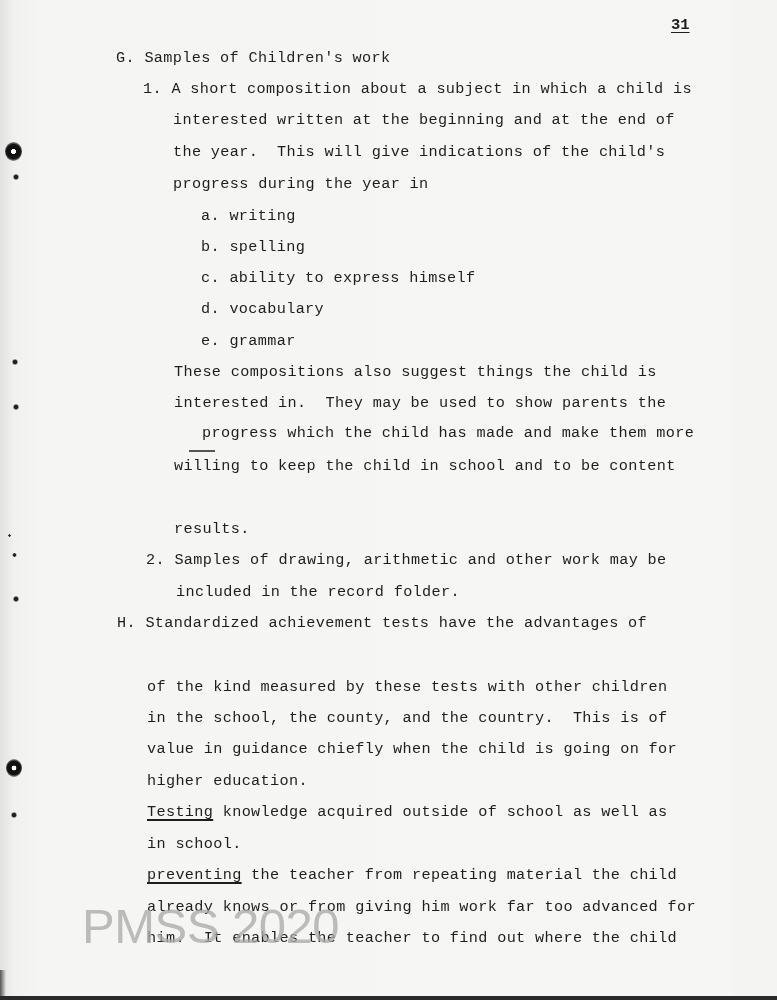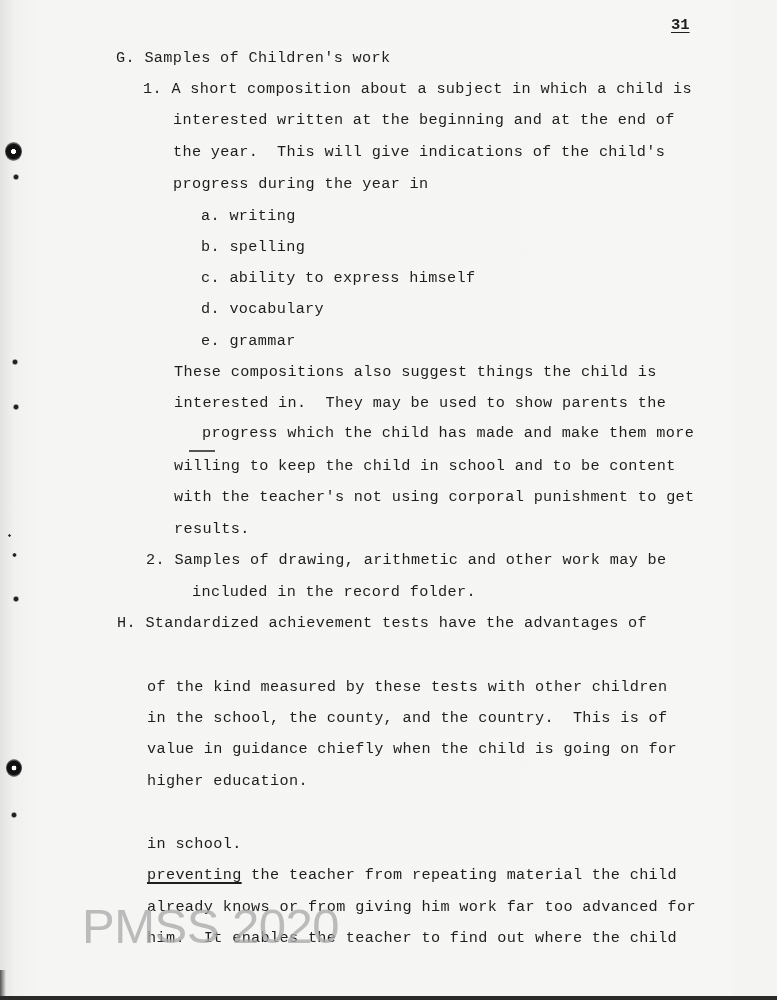--- a/index.html
+++ b/index.html
@@ -105,32 +105,32 @@
   <div class="line" style="left:201px; top:238px;">b. spelling</div>
   <div class="line" style="left:201px; top:269px;">c. ability to express himself</div>
   <div class="line" style="left:201px; top:300px;">d. vocabulary</div>
   <div class="line" style="left:201px; top:332px;">e. grammar</div>
 
   <div class="line" style="left:174px; top:363px;">These compositions also suggest things the child is</div>
   <div class="line" style="left:174px; top:394px;">interested in.  They may be used to show parents the</div>
   <div class="line" style="left:174px; top:424px;margin-left:28px;">progress which the child has made and make them more</div>
   <div class="stray-mark"></div>
   <div class="line" style="left:174px; top:457px;">willing to keep the child in school and to be content</div>
-  <div class="line" style="left:174px; top:488px;">with the teacher's not using corporal punishment to get</div>
   <div class="line" style="left:174px; top:520px;">results.</div>
 
   <div class="line" style="left:146px; top:551px;">2. Samples of drawing, arithmetic and other work may be</div>
-  <div class="line" style="left:176px; top:583px;margin-left:16px;">included in the record folder.</div>
+  <div class="line" style="left:176px; top:583px;">included in the record folder.</div>
 
   <div class="line" style="left:117px; top:614px;">H. Standardized achievement tests have the advantages of</div>
   <div class="line" style="left:147px; top:678px;">of the kind measured by these tests with other children</div>
   <div class="line" style="left:147px; top:740px;">value in guidance chiefly when the child is going on for</div>
   <div class="line" style="left:147px; top:709px;">in the school, the county, and the country.  This is of</div>
   <div class="line" style="left:147px; top:772px;">higher education.</div>
 
+  <div class="line" style="left:147px; top:803px;"><span class="u">Testing</span><span> knowledge acquired outside of school as well as</span></div>
   <div class="line" style="left:147px; top:835px;">in school.</div>
 
   <div class="line" style="left:147px; top:866px;"><span class="u">preventing</span><span> the teacher from repeating material the child</span></div>
   <div class="line" style="left:147px; top:898px;">already knows or from giving him work far too advanced for</div>
   <div class="line" style="left:147px; top:929px;">him.  It enables the teacher to find out where the child</div>
 
   <div class="hole" style="left:5px; top:142px; width:17px; height:19px;"></div>
   <div class="dot" style="left:13px; top:174px; width:6px; height:6px;"></div>
   <div class="dot" style="left:12px; top:359px; width:6px; height:6px;"></div>
   <div class="dot" style="left:13px; top:404px; width:6px; height:6px;"></div>

